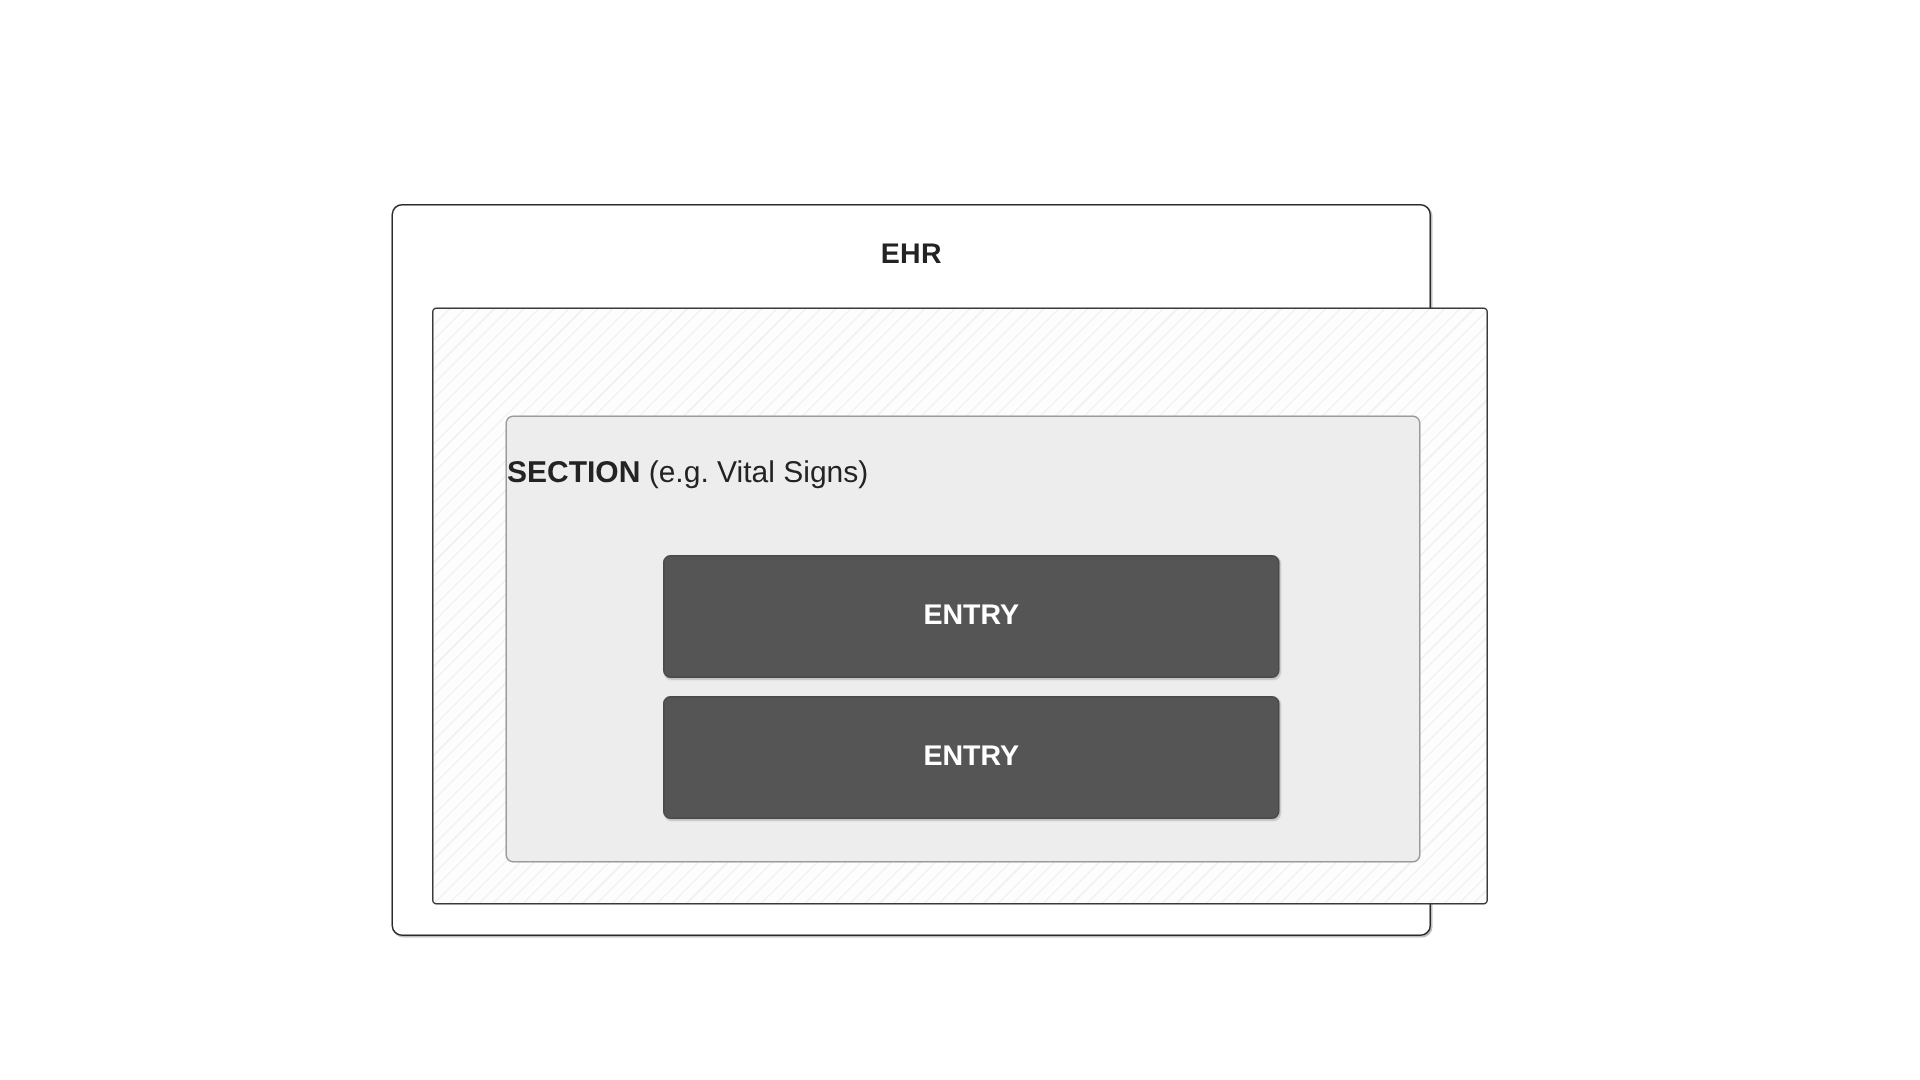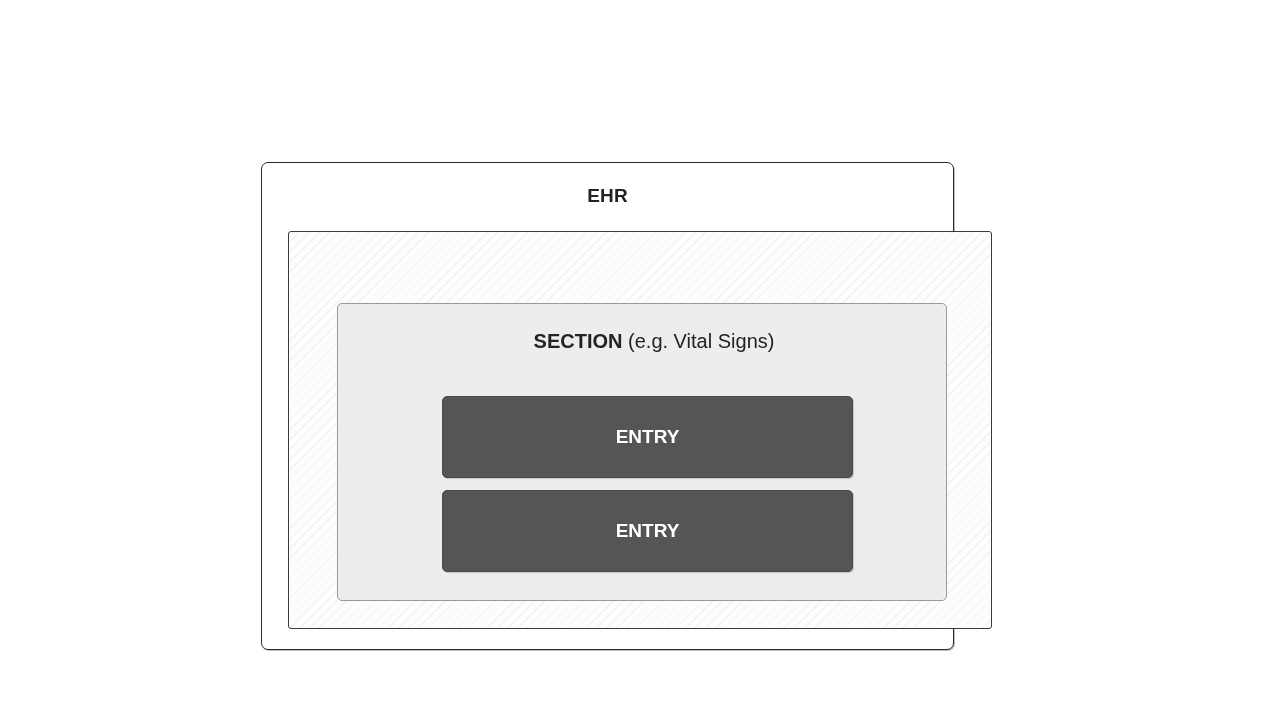--- a/index.html
+++ b/index.html
@@ -24,21 +24,20 @@
     position: absolute;
     left: 261px;
     top: 136px;
     width: 693px;
     height: 488px;
     background: #ffffff;
     border: 1.6px solid #2b2b2b;
     border-radius: 7px;
     box-sizing: border-box;
     box-shadow: 1px 1px 0 rgba(0,0,0,0.25);
-    margin-top: 26px;
   }
 
   .ehr-title {
     position: absolute;
     top: 22px;
     left: 0;
     width: 100%;
     text-align: center;
     font-size: 19px;
     font-weight: bold;
@@ -87,23 +86,22 @@
     height: 298px;
     box-sizing: border-box;
     background: #ededed;
     border: 1.2px solid #9a9a9a;
     border-radius: 5px;
   }
 
   .section-title {
     position: absolute;
     top: 26px;
-    left: 12px;
+    left: 0;
     width: 100%;
-    text-align: center;
     font-size: 20px;
     color: #232323;
     white-space: nowrap;
   }
   .section-title .strong { font-weight: bold; }
 
   
   .entry-box {
     position: absolute;
     left: 104px;

